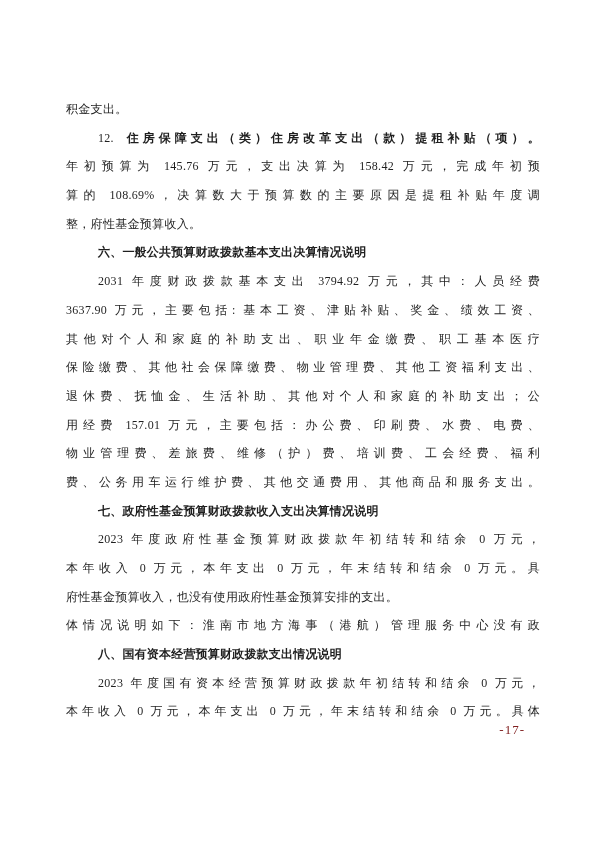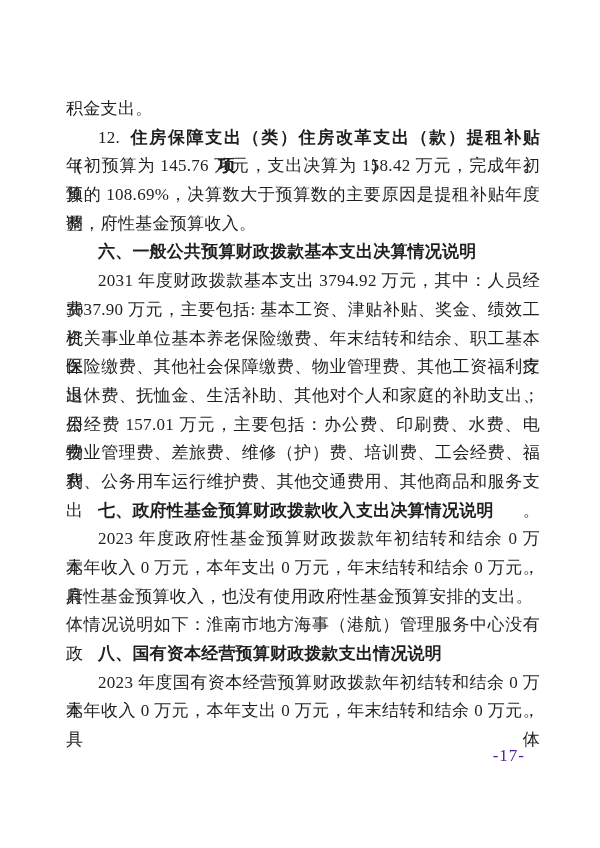--- a/index.html
+++ b/index.html
@@ -18,21 +18,21 @@
   }
   .text-block {
     position: absolute;
     left: 66px;
     top: 95px;
     width: 474px;
   }
   .ln {
     height: 28.7px;
     line-height: 28.7px;
-    font-size: 17px;
+    font-size: 12px;
     white-space: nowrap;
     letter-spacing: 0.3px;
   }
   .jl {
     white-space: normal;
     text-align: justify;
     text-align-last: justify;
   }
   .ind {
     text-indent: 32px;
@@ -44,45 +44,45 @@
   }
   .b {
     font-family: Liberation Serif, serif;
     font-weight: 700;
   }
   .num-prefix {
     margin-right: 9px;
   }
   .pagenum {
     position: absolute;
-    top: 746px;
+    top: 722px;
     right: 75px;
-    font-size: 17px;
+    font-size: 13px;
     letter-spacing: 1px;
-    color: #4c1d95;
+    color: #7f1d1d;
     font-family: "Liberation Serif", "DejaVu Serif", serif;
   }
 </style>
 </head>
 <body>
 
 <div class="sheet">
   <div class="text-block">
 
     <div class="ln">积金支出。</div>
 
     <div class="ln ind jl"><span class="num-prefix">12.</span><span class="b">住房保障支出（类）住房改革支出（款）提租补贴（项）。</span></div>
     <div class="ln jl">年初预算为 145.76 万元，支出决算为 158.42 万元，完成年初预</div>
     <div class="ln jl">算的 108.69%，决算数大于预算数的主要原因是提租补贴年度调</div>
     <div class="ln">整，府性基金预算收入。</div>
 
     <div class="ln ind heading">六、一般公共预算财政拨款基本支出决算情况说明</div>
     <div class="ln ind jl">2031 年度财政拨款基本支出 3794.92 万元，其中：人员经费</div>
     <div class="ln jl">3637.90 万元，主要包括: 基本工资、津贴补贴、奖金、绩效工资、</div>
-    <div class="ln jl">机关事业单位基本养老保险缴费、年末结转和结余、职工基本医疗</div>
+    <div class="ln jl">其他对个人和家庭的补助支出、职业年金缴费、职工基本医疗</div>
     <div class="ln jl">保险缴费、其他社会保障缴费、物业管理费、其他工资福利支出、</div>
     <div class="ln jl">退休费、抚恤金、生活补助、其他对个人和家庭的补助支出；公</div>
     <div class="ln jl">用经费 157.01 万元，主要包括：办公费、印刷费、水费、电费、</div>
     <div class="ln jl">物业管理费、差旅费、维修（护）费、培训费、工会经费、福利</div>
     <div class="ln jl">费、公务用车运行维护费、其他交通费用、其他商品和服务支出。</div>
 
     <div class="ln ind heading">七、政府性基金预算财政拨款收入支出决算情况说明</div>
     <div class="ln ind jl">2023 年度政府性基金预算财政拨款年初结转和结余 0 万元，</div>
     <div class="ln jl">本年收入 0 万元，本年支出 0 万元，年末结转和结余 0 万元。具</div>
     <div class="ln">府性基金预算收入，也没有使用政府性基金预算安排的支出。</div>

